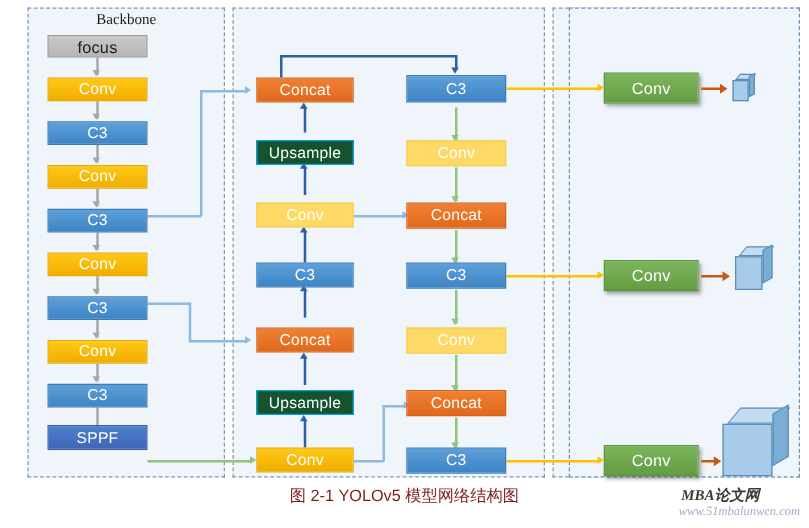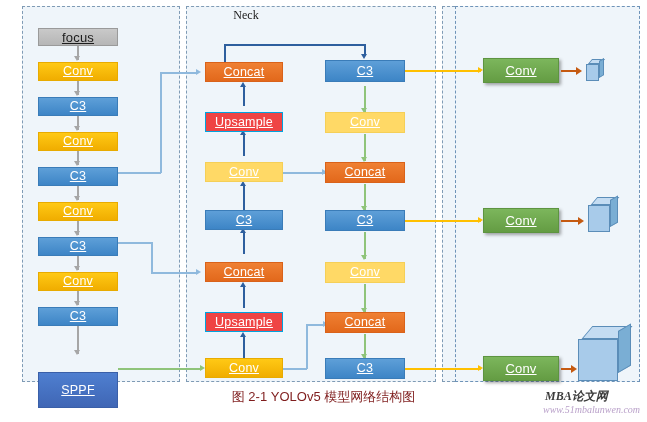--- a/index.html
+++ b/index.html
@@ -6,29 +6,29 @@
   body{font-family:"Liberation Sans",sans-serif;}
   #page{position:relative;width:647px;height:422px;background:#ffffff;overflow:hidden;}
 
   
   .panel{position:absolute;border:1px dashed #7f9bb5;background:#eff5fa;box-sizing:border-box;}
   .panel-title{position:absolute;font-family:"Liberation Serif",serif;font-size:12px;color:#1a1a1a;
                text-align:center;white-space:nowrap;}
 
   
   .node{position:absolute;box-sizing:border-box;display:flex;align-items:center;justify-content:center;
-        color:#ffffff;font-size:12.5px;white-space:nowrap;letter-spacing:.2px;line-height:1;text-decoration:underline;}
+        color:#ffffff;font-size:12.5px;white-space:nowrap;letter-spacing:.2px;line-height:1;}
 
   .n-focus{background:linear-gradient(180deg,#c9c9c9 0%,#b6b6b6 100%);color:#1c1c1c;
            border:1px solid #9a9a9a;font-size:13px;}
   .n-conv{background:linear-gradient(180deg,#ffc915 0%,#f0ad00 100%);border:1px solid #e8ab00;}
   .n-c3{background:linear-gradient(180deg,#5e9fd8 0%,#3d85c6 100%);border:1px solid #3a7cb8;}
   .n-sppf{background:linear-gradient(180deg,#4f7fd0 0%,#3f66b5 100%);border:1px solid #3a5fa8;}
   .n-concat{background:linear-gradient(180deg,#ef8033 0%,#e2681b 100%);border:1px solid #d9621a;text-align:right;}
-  .n-upsample{background:#ef4444;border:1px solid #00a3df;}
+  .n-upsample{background:#14532d;border:1px solid #00a3df;}
   .n-convlight{background:#ffd966;border:1px solid #f5cf57;color:#ffffff;}
   .n-convgreen{background:linear-gradient(180deg,#7cb65c 0%,#649c43 100%);border:1px solid #5d9440;
                box-shadow:2px 2px 3px rgba(60,60,60,.45);font-size:13px;}
 
   
   .ln{position:absolute;background:#a6a6a6;}
   .ln-v{width:1.5px;}
   .ln-h{height:1.5px;}
   .c-gray{background:#a6a6a6;}
   .c-blue{background:#2e5f9e;}
@@ -64,21 +64,21 @@
 </head>
 <body>
 
 <div id="page">
 
   <div class="panel" style="left:22px;top:6px;width:158px;height:376px;"></div>
   <div class="panel" style="left:186px;top:6px;width:250px;height:376px;"></div>
   <div class="panel" style="left:442px;top:6px;width:198px;height:376px;"></div>
   <div class="panel" style="left:455px;top:6px;width:185px;height:376px;border-color:#6e93b8;"></div>
 
-  <div class="panel-title" style="left:186px;top:8px;width:120px;">Neck</div>
+  <div class="panel-title" style="left:22px;top:8px;width:158px;">Backbone</div>
 
   <div class="ln ln-v c-gray" style="left:77px;top:46px;height:14px;"></div>
   <div class="arrow a-down-gray" style="left:74px;top:56px;"></div>
   <div class="ln ln-v c-gray" style="left:77px;top:81px;height:14px;"></div>
   <div class="arrow a-down-gray" style="left:74px;top:91px;"></div>
   <div class="ln ln-v c-gray" style="left:77px;top:116px;height:14px;"></div>
   <div class="arrow a-down-gray" style="left:74px;top:126px;"></div>
   <div class="ln ln-v c-gray" style="left:77px;top:151px;height:14px;"></div>
   <div class="arrow a-down-gray" style="left:74px;top:161px;"></div>
   <div class="ln ln-v c-gray" style="left:77px;top:186px;height:14px;"></div>
@@ -107,21 +107,21 @@
 
   <div class="node n-focus" style="left:38px;top:28px;width:80px;height:18px;">focus</div>
   <div class="node n-conv" style="left:38px;top:62px;width:80px;height:19px;">Conv</div>
   <div class="node n-c3" style="left:38px;top:97px;width:80px;height:19px;">C3</div>
   <div class="node n-conv" style="left:38px;top:132px;width:80px;height:19px;">Conv</div>
   <div class="node n-c3" style="left:38px;top:167px;width:80px;height:19px;">C3</div>
   <div class="node n-conv" style="left:38px;top:202px;width:80px;height:19px;">Conv</div>
   <div class="node n-c3" style="left:38px;top:237px;width:80px;height:19px;">C3</div>
   <div class="node n-conv" style="left:38px;top:272px;width:80px;height:19px;">Conv</div>
   <div class="node n-c3" style="left:38px;top:307px;width:80px;height:19px;">C3</div>
-  <div class="node n-sppf" style="left:38px;top:372px;width:80px;height:36px;">SPPF</div>
+  <div class="node n-sppf" style="left:38px;top:340px;width:80px;height:20px;">SPPF</div>
 
   <div class="ln ln-v c-blue" style="left:243px;top:86px;height:20px;"></div>
   <div class="arrow a-up-blue" style="left:240px;top:82px;"></div>
   <div class="ln ln-v c-blue" style="left:243px;top:134px;height:22px;"></div>
   <div class="arrow a-up-blue" style="left:240px;top:130px;"></div>
   <div class="ln ln-v c-blue" style="left:243px;top:185px;height:25px;"></div>
   <div class="arrow a-up-blue" style="left:240px;top:181px;"></div>
   <div class="ln ln-v c-blue" style="left:243px;top:232px;height:22px;"></div>
   <div class="arrow a-up-blue" style="left:240px;top:228px;"></div>
   <div class="ln ln-v c-blue" style="left:243px;top:286px;height:22px;"></div>

